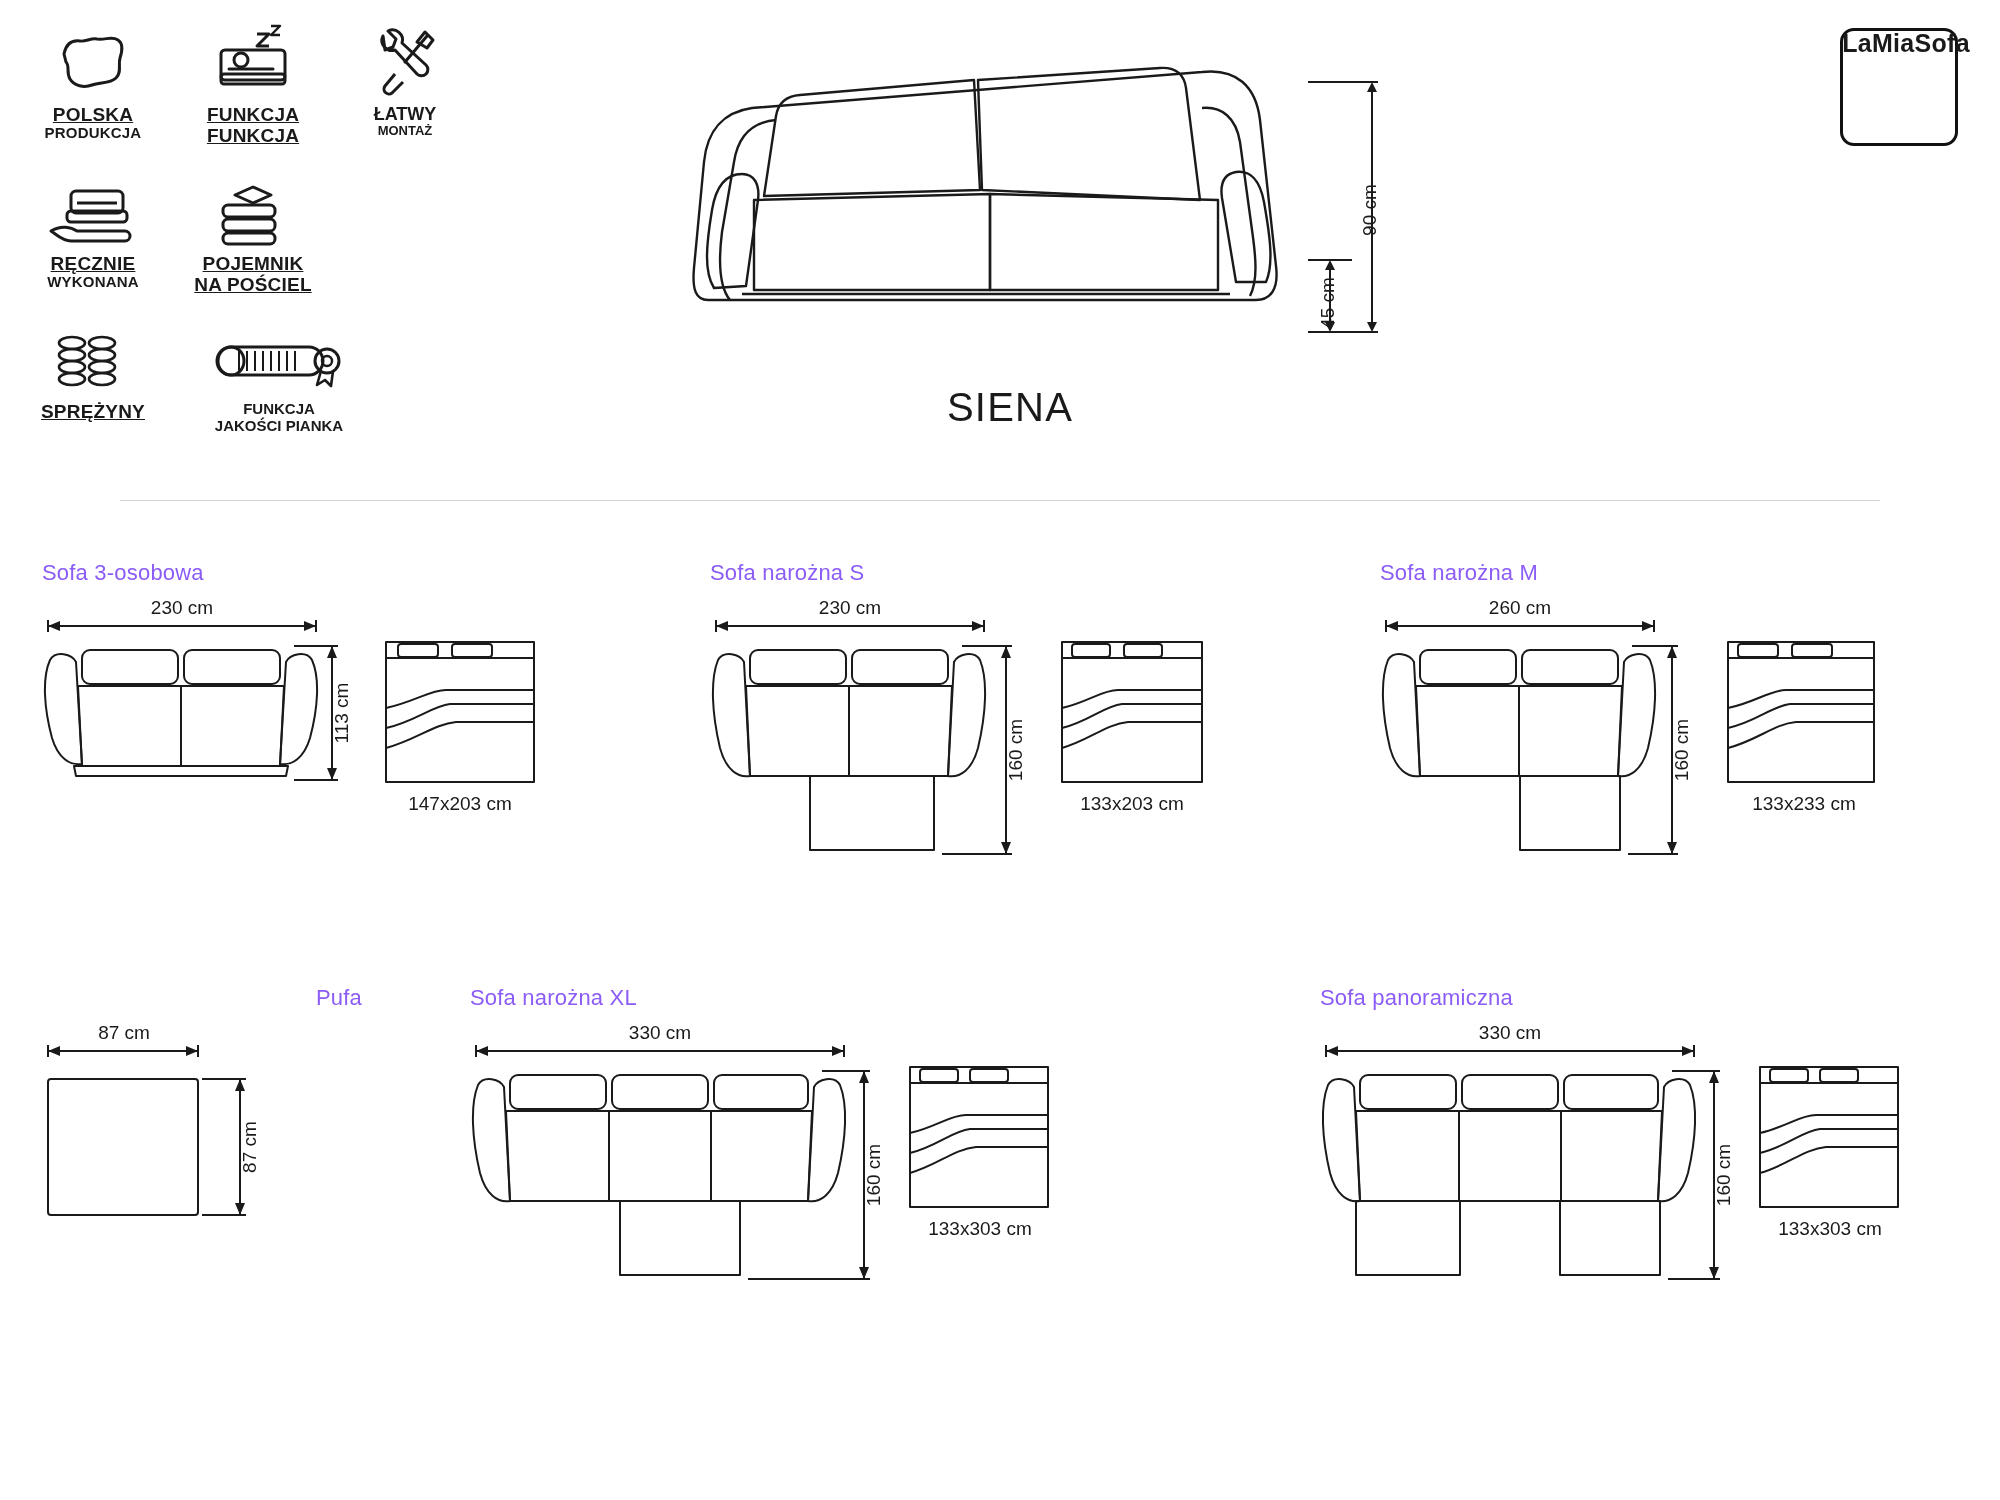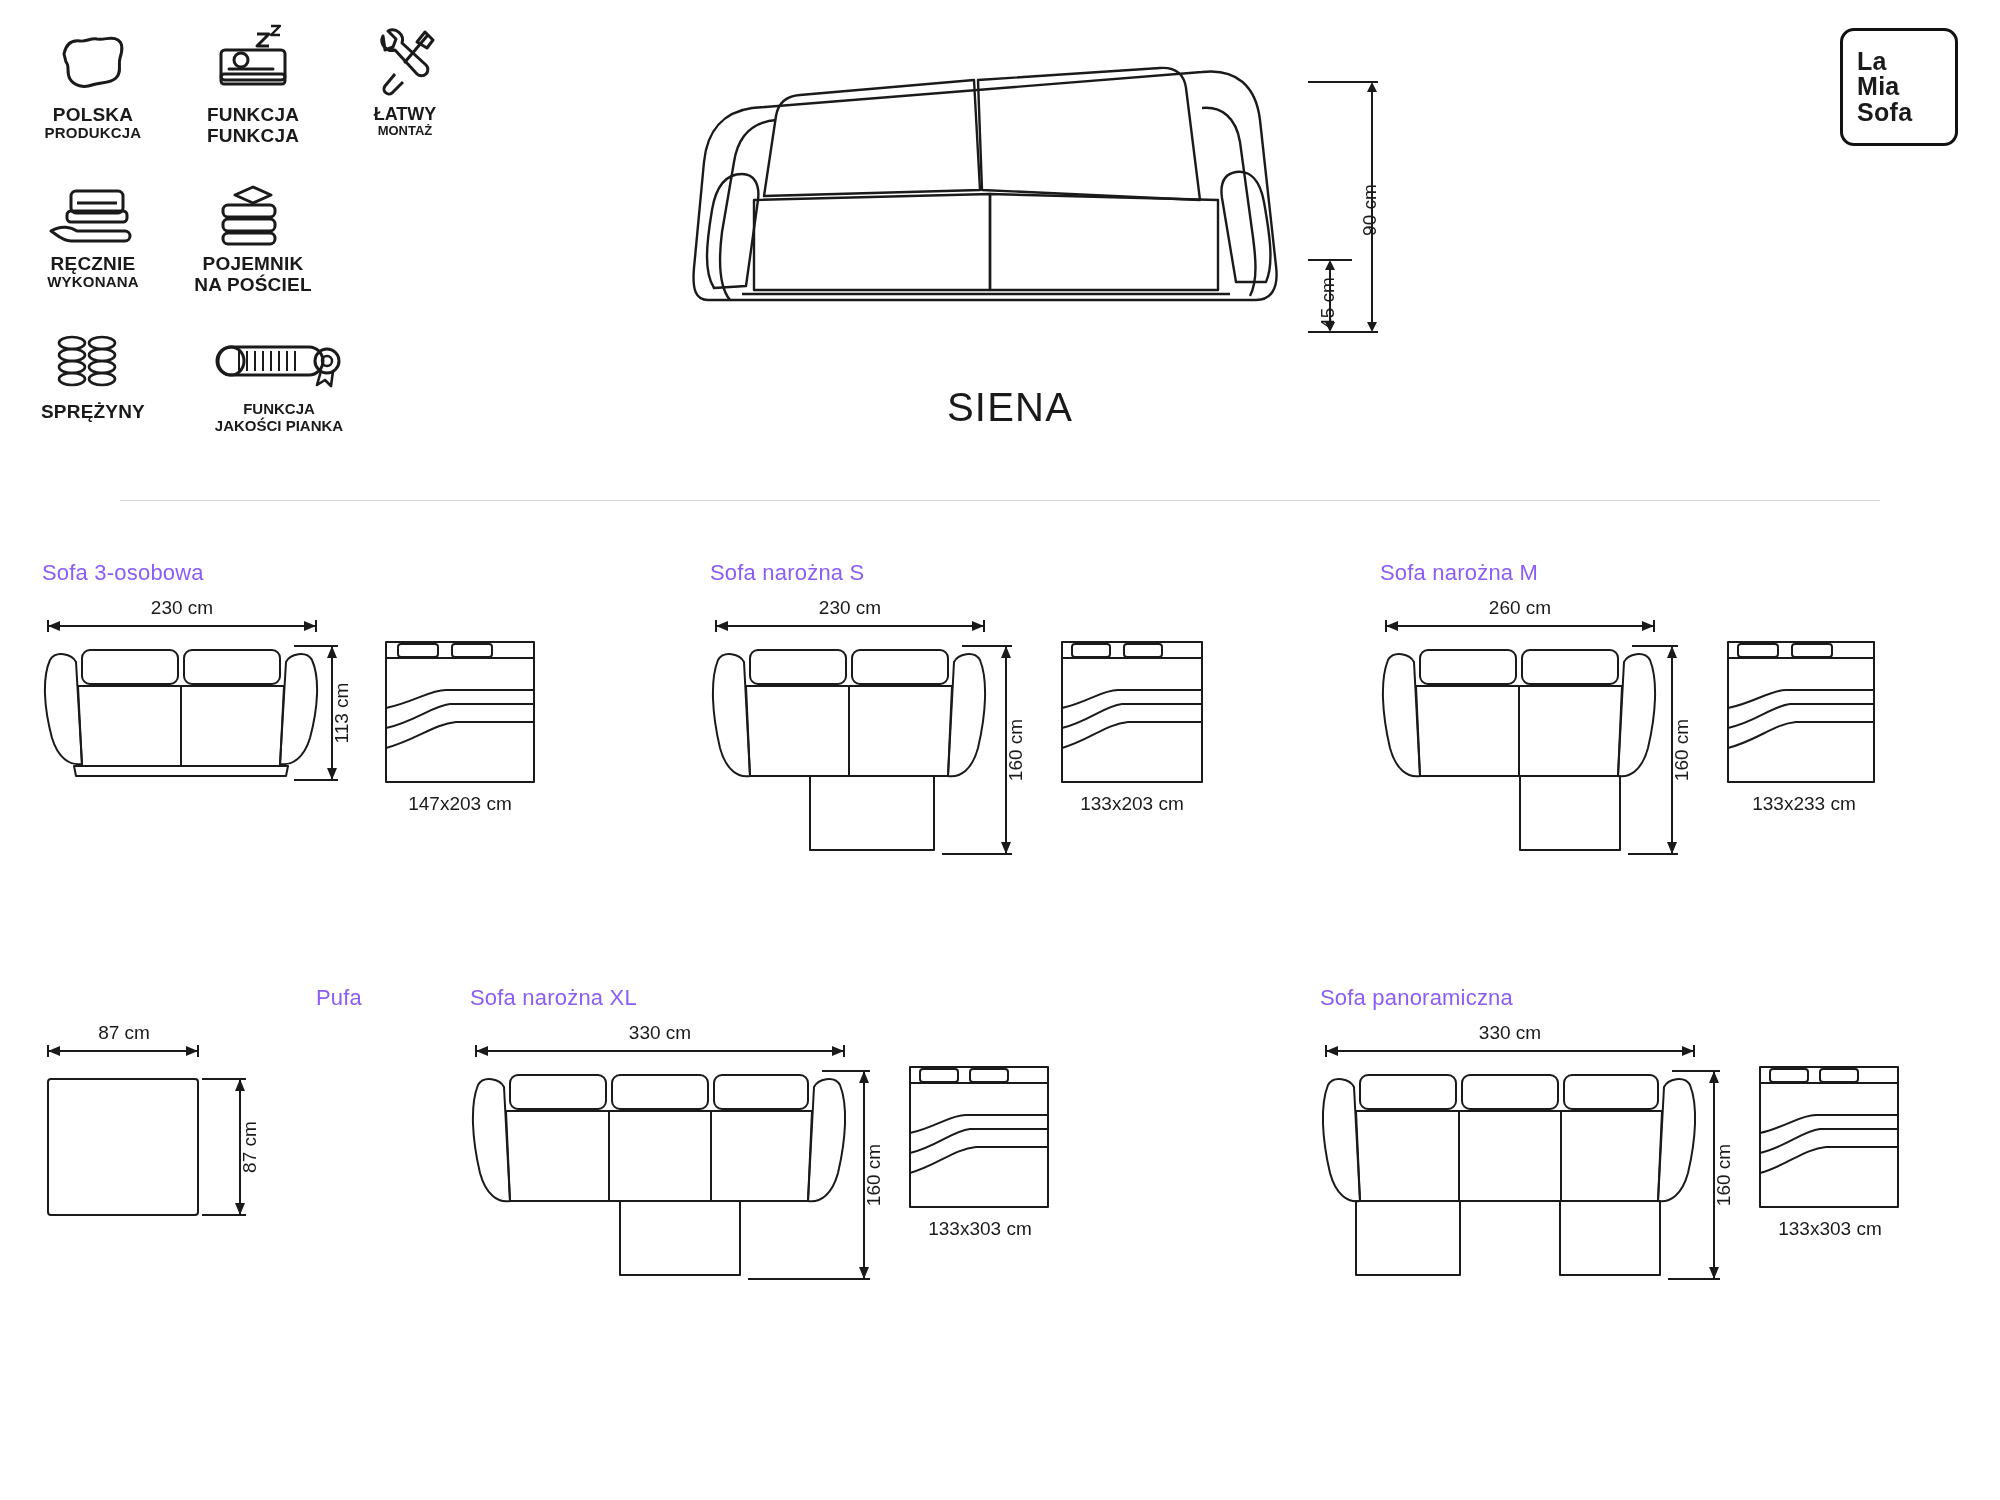--- a/index.html
+++ b/index.html
@@ -12,31 +12,31 @@
     overflow:hidden;
   }
   .sheet{position:absolute;inset:0;}
 
   
   .features{position:absolute;left:30px;top:20px;width:430px;}
   .frow{display:flex;align-items:flex-start;}
   .fitem{display:flex;flex-direction:column;align-items:center;}
   .ficon{display:flex;align-items:flex-end;justify-content:center;}
   .flabel{text-align:center;line-height:1.12;margin-top:6px;}
-  .flabel .l1{font-weight:bold;font-size:19px;letter-spacing:.2px;}
+  .flabel .l1{font-weight:bold;font-size:19px;letter-spacing:.2px;text-decoration:underline;}
   .flabel .l2{font-weight:bold;font-size:15px;letter-spacing:.2px;}
   .flabel .s1{font-weight:bold;font-size:18px;}
   .flabel .s2{font-weight:bold;font-size:13px;}
 
   
   .logo{
     position:absolute;right:42px;top:28px;
     width:118px;height:118px;
     border:3px solid #111;border-radius:14px;
-    display:flex;flex-direction:column;justify-content:center;
+    display:flex;justify-content:center;
     padding-left:14px;box-sizing:border-box;
   }
   .logo div{font-weight:bold;font-size:25px;line-height:1.02;letter-spacing:.3px;}
 
   
   .hero{position:absolute;left:690px;top:50px;width:640px;height:300px;}
   .hero-title{
     position:absolute;left:690px;top:385px;width:640px;
     text-align:center;font-size:40px;letter-spacing:1.2px;font-weight:normal;
   }

